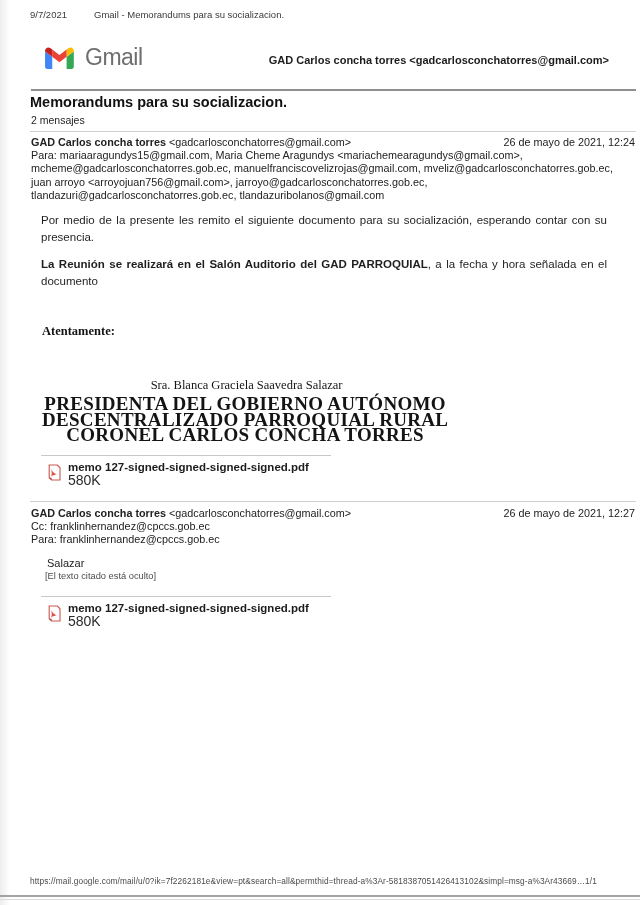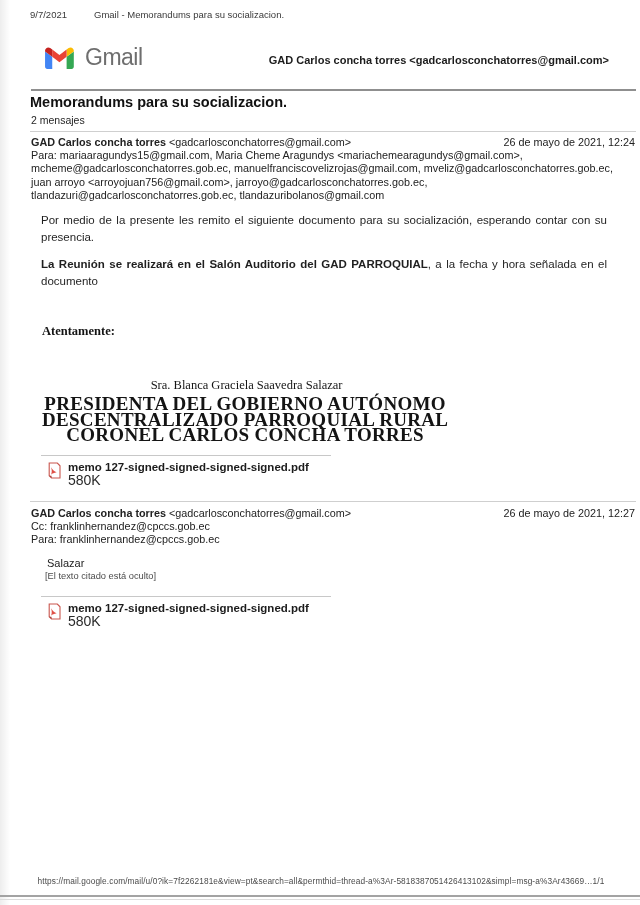--- a/index.html
+++ b/index.html
@@ -8,21 +8,21 @@
     background:#ffffff; overflow:hidden;
     font-family:"Liberation Sans", sans-serif; color:#222;
   }
   .page::before{ content:""; position:absolute; left:0; top:0; bottom:0; width:10px;
     background:linear-gradient(90deg, rgba(0,0,0,.07), rgba(0,0,0,0)); pointer-events:none; }
 
   
   .print-date  { position:absolute; top:9px; left:30px; font-size:9.5px; color:#3a3a3a; }
   .print-title { position:absolute; top:9px; left:94px; right:0; text-align:left; font-size:9.5px; color:#3a3a3a; }
   .print-footer{ position:absolute; top:876px; left:30px; right:28px; display:flex;
-                 justify-content:center; font-size:8.3px; color:#4a4a4a; letter-spacing:.1px; }
+                 justify-content:flex-start; font-size:8.3px; color:#4a4a4a; letter-spacing:.1px; }
   .scan-bar    { position:absolute; top:895px; left:0; right:0; height:2px; background:#a3a3a3; }
   .scan-bar2   { position:absolute; top:899px; left:0; right:0; height:1px; background:#dcdcdc; }
 
   
   .gmail-row { position:absolute; top:44px; left:30px; display:flex; align-items:center; gap:10px;margin-left:15px; }
   .glogo svg { display:block; }
   .gword { font-size:23px; color:#6e6e6e; letter-spacing:-.5px; }
   .account { position:absolute; top:54px; right:31px; font-size:11px; font-weight:bold; color:#1c1c1c; }
 
   .rule { position:absolute; left:30px; right:4px; border-top:1px solid #cfcfcf; }
@@ -50,21 +50,21 @@
 
   .closing { position:absolute; top:324px; left:42px; font-family:"Liberation Serif", serif;
              font-weight:bold; font-size:12.5px; color:#141414; }
   .sig { position:absolute; top:378px; left:42px; font-family:"Liberation Serif", serif; color:#141414;text-align:center; }
   .sig-name { font-size:12.5px; padding-left:3px; margin-bottom:3px; }
   .sig-bold { font-size:19px; font-weight:bold; letter-spacing:.3px; line-height:15.5px; }
 
   
   .att-sep { position:absolute; left:41px; width:290px; border-top:1px solid #c8c8c8; }
   .sep-1 { top:455px; } .sep-2 { top:596px; }
-  .attachment { position:absolute; left:46px; display:flex; gap:7px; align-items:flex-start; }
+  .attachment { position:absolute; left:46px; display:flex; gap:7px; align-items:center; }
   .att-1 { top:460px; } .att-2 { top:601px; }
   .att-icon { margin-top:2px; }
   .att-name { font-size:11.5px; font-weight:bold; color:#1c1c1c; line-height:14px; }
   .att-size { font-size:14px; color:#2a2a2a; line-height:13px; }
 
   .msg2-body   { position:absolute; top:557px; left:47px; font-size:11px; color:#222; }
   .quoted-note { position:absolute; top:571px; left:45px; font-size:9.3px; color:#4c4c4c; }
 </style>
 </head>
 <body>

